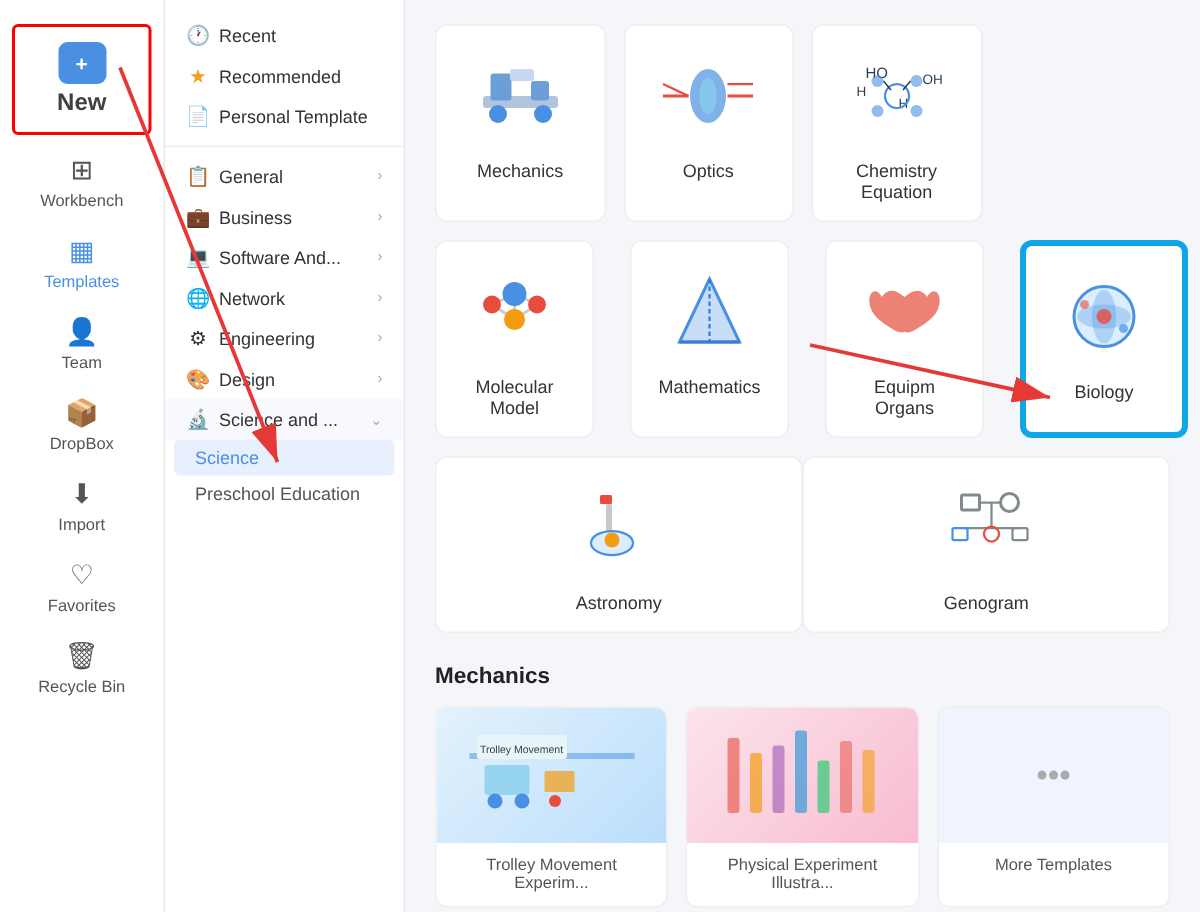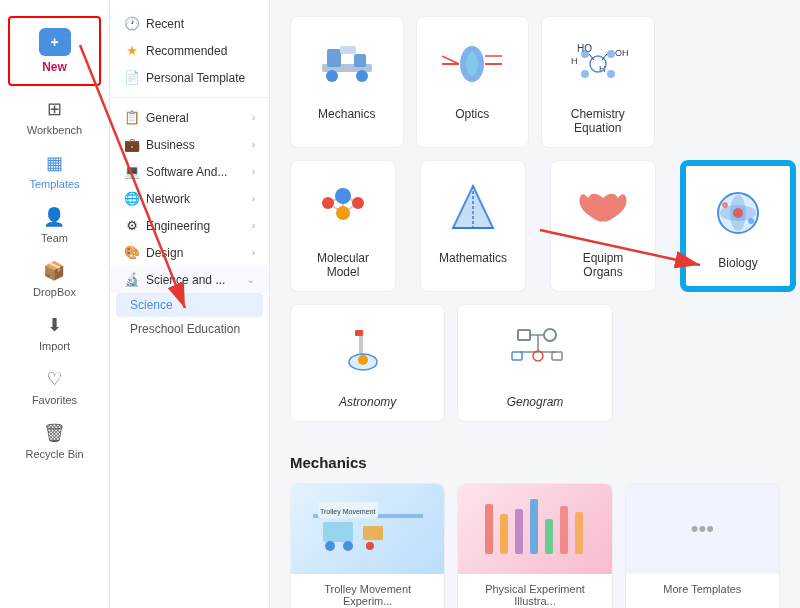--- a/index.html
+++ b/index.html
@@ -5,37 +5,37 @@
     * { box-sizing: border-box; margin: 0; padding: 0; }
     body { font-family: -apple-system, BlinkMacSystemFont, 'Segoe UI', sans-serif; background: #f5f6fa; display: flex; height: 608px; overflow: hidden; font-size: 13px; }
 
     
     .sidebar { width: 110px; background: #fff; border-right: 1px solid #e8e8e8; display: flex; flex-direction: column; padding: 12px 0; }
     .sidebar-item { display: flex; flex-direction: column; align-items: center; padding: 8px 4px; cursor: pointer; color: #555; gap: 4px; font-size: 11px; }
     .sidebar-item.active { color: #4a90e2; }
     .sidebar-item .icon { font-size: 18px; }
     .new-btn { display: flex; flex-direction: column; align-items: center; padding: 8px 4px; cursor: pointer; gap: 4px; font-size: 11px; }
     .new-btn .icon-box { background: #4a90e2; border-radius: 6px; width: 32px; height: 28px; display: flex; align-items: center; justify-content: center; color: white; font-size: 14px; font-weight: bold; }
-    .new-btn-label { font-size: 12px; font-weight: 600; color: #be185d; }
+    .new-btn-label { font-size: 16px; font-weight: 600; color: #404040; }
     .new-btn-wrapper { border: 2px solid red; border-radius: 4px; margin: 4px 8px; padding: 2px; }
 
     
     .sidebar2 { width: 160px; background: #fff; border-right: 1px solid #e8e8e8; padding: 10px 0; overflow-y: auto; }
     .s2-section-header { display: flex; align-items: center; padding: 6px 14px; font-size: 12px; color: #333; font-weight: 500; cursor: pointer; gap: 6px; }
     .s2-item { display: flex; align-items: center; padding: 5px 14px 5px 20px; font-size: 12px; color: #555; cursor: pointer; gap: 6px; border-radius: 0; }
     .s2-item.active { background: #e8f0fe; color: #4a90e2; border-radius: 4px; margin: 0 6px; padding-left: 14px; font-weight: 500; }
     .s2-icon { font-size: 13px; width: 16px; text-align: center; flex-shrink: 0; }
     .s2-arrow { margin-left: auto; font-size: 10px; color: #aaa; }
     .s2-divider { height: 1px; background: #f0f0f0; margin: 6px 0; }
     .science-expanded { background: #f8f9ff; }
 
     
     .main { flex: 1; overflow-y: auto; padding: 16px 20px; background: #f5f6fa; }
     .template-card { background: #fff; border-radius: 8px; padding: 12px; display: flex; flex-direction: column; align-items: center; cursor: pointer; border: 1px solid #eee; transition: box-shadow 0.2s; }
-    .template-card.selected { border: 6px solid #0ea5e9; }
+    .template-card.selected { border: 4px solid #0ea5e9; }
     .template-card .thumb { width: 80px; height: 70px; display: flex; align-items: center; justify-content: center; margin-bottom: 8px; }
     .template-card .label { font-size: 12px; color: #333; text-align: center; }
 
     
     .section-title { font-size: 15px; font-weight: 700; color: #222; margin-bottom: 12px; }
     .bottom-grid { display: grid; grid-template-columns: repeat(3, 1fr); gap: 12px; }
     .bottom-card { background: #fff; border-radius: 8px; overflow: hidden; cursor: pointer; border: 1px solid #eee; }
     .bottom-card .thumb-area { height: 90px; background: #f0f4ff; display: flex; align-items: center; justify-content: center; overflow: hidden; }
     .bottom-card .card-label { font-size: 11px; color: #555; padding: 9px 8px; text-align: center; }
 
@@ -251,21 +251,21 @@
             <ellipse cx="35" cy="30" rx="18" ry="8" fill="#4a90e2" opacity="0.3"></ellipse>
             <circle cx="35" cy="30" r="5" fill="#e74c3c" opacity="0.8"></circle>
             <circle cx="22" cy="22" r="3" fill="#e74c3c" opacity="0.6"></circle>
             <circle cx="48" cy="38" r="3" fill="#4a90e2" opacity="0.7"></circle>
           </svg>
         </div>
         <span class="label">Biology</span>
       </div>
     </div>
 
-    <div style="display: grid; grid-template-columns: repeat(3, 1fr); gap: 12px; margin-bottom: 20px; font-style: italic;">
+    <div style="display: grid; grid-template-columns: repeat(2, 1fr); margin-bottom: 20px;">
 
       <div class="template-card">
         <div class="thumb">
           <svg width="70" height="60" viewBox="0 0 70 60">
             <rect x="22" y="8" width="8" height="6" rx="1" fill="#e74c3c"></rect>
             <rect x="26" y="14" width="4" height="20" rx="1" fill="#c8c8c8"></rect>
             <ellipse cx="30" cy="40" rx="14" ry="8" fill="#dbeeff" stroke="#4a90e2" stroke-width="1.5"></ellipse>
             <circle cx="30" cy="38" r="5" fill="#f39c12"></circle>
           </svg>
         </div>

